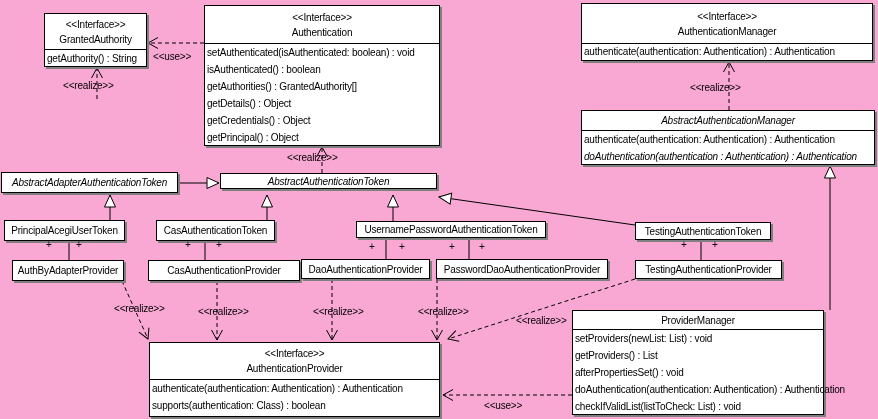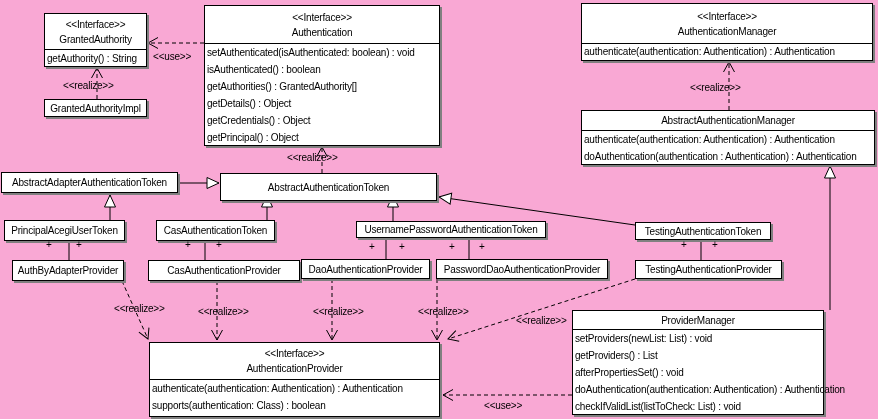--- a/index.html
+++ b/index.html
@@ -6,21 +6,21 @@
   .canvas{position:relative;width:878px;height:419px;background:#f9a8d4;overflow:hidden;
           font-family:"Liberation Sans",sans-serif;font-size:10px;letter-spacing:-0.2px;color:#000;}
   .edges{position:absolute;left:0;top:0;width:878px;height:419px;}
   .cls{position:absolute;background:#fff;border:1px solid #000;box-shadow:2px 2px 0 #808080;box-sizing:border-box;}
   .hdr{border-bottom:1px solid #000;display:flex;flex-direction:column;justify-content:center;text-align:center;}
   .hdr div{line-height:15px;white-space:nowrap;}
   .single{display:flex;align-items:center;justify-content:center;text-align:center;}
   .single span{white-space:nowrap;}
   .methods{padding:0;}
   .m{height:17px;line-height:17px;padding-left:2px;white-space:nowrap;}
-  .it{}
+  .it{font-style:italic;}
   .lbl{position:absolute;white-space:nowrap;}
   .plus{position:absolute;}
 </style>
 </head>
 <body>
 
 <div class="canvas">
 
   <svg class="edges" width="878" height="419" viewBox="0 0 878 419">
     <defs>
@@ -61,23 +61,20 @@
   <div class="cls" style="left:44px;top:13px;width:103px;height:54px">
     <div class="hdr" style="height:35px">
       <div>&lt;&lt;Interface&gt;&gt;</div>
       <div>GrantedAuthority</div>
     </div>
     <div class="methods">
       <div class="m">getAuthority() : String</div>
     </div>
   </div>
 
-  <div class="cls single" style="left:44px;top:99px;width:103px;height:18px">
-    <span>GrantedAuthorityImpl</span>
-  </div>
 
   <div class="cls" style="left:204px;top:5px;width:236px;height:141px">
     <div class="hdr" style="height:37px">
       <div>&lt;&lt;Interface&gt;&gt;</div>
       <div>Authentication</div>
     </div>
     <div class="methods">
       <div class="m">setAuthenticated(isAuthenticated: boolean) : void</div>
       <div class="m">isAuthenticated() : boolean</div>
       <div class="m">getAuthorities() : GrantedAuthority[]</div>
@@ -104,21 +101,21 @@
     <div class="methods">
       <div class="m">authenticate(authentication: Authentication) : Authentication</div>
       <div class="m it">doAuthentication(authentication : Authentication) : Authentication</div>
     </div>
   </div>
 
   <div class="cls single" style="left:1px;top:172px;width:177px;height:21px">
     <span class="it">AbstractAdapterAuthenticationToken</span>
   </div>
 
-  <div class="cls single" style="left:220px;top:173px;width:217px;height:28px">
+  <div class="cls single" style="left:220px;top:173px;width:217px;height:16px">
     <span class="it">AbstractAuthenticationToken</span>
   </div>
 
   <div class="cls single" style="left:4px;top:220px;width:121px;height:21px">
     <span>PrincipalAcegiUserToken</span>
   </div>
 
   <div class="cls single" style="left:12px;top:260px;width:112px;height:21px">
     <span>AuthByAdapterProvider</span>
   </div>

